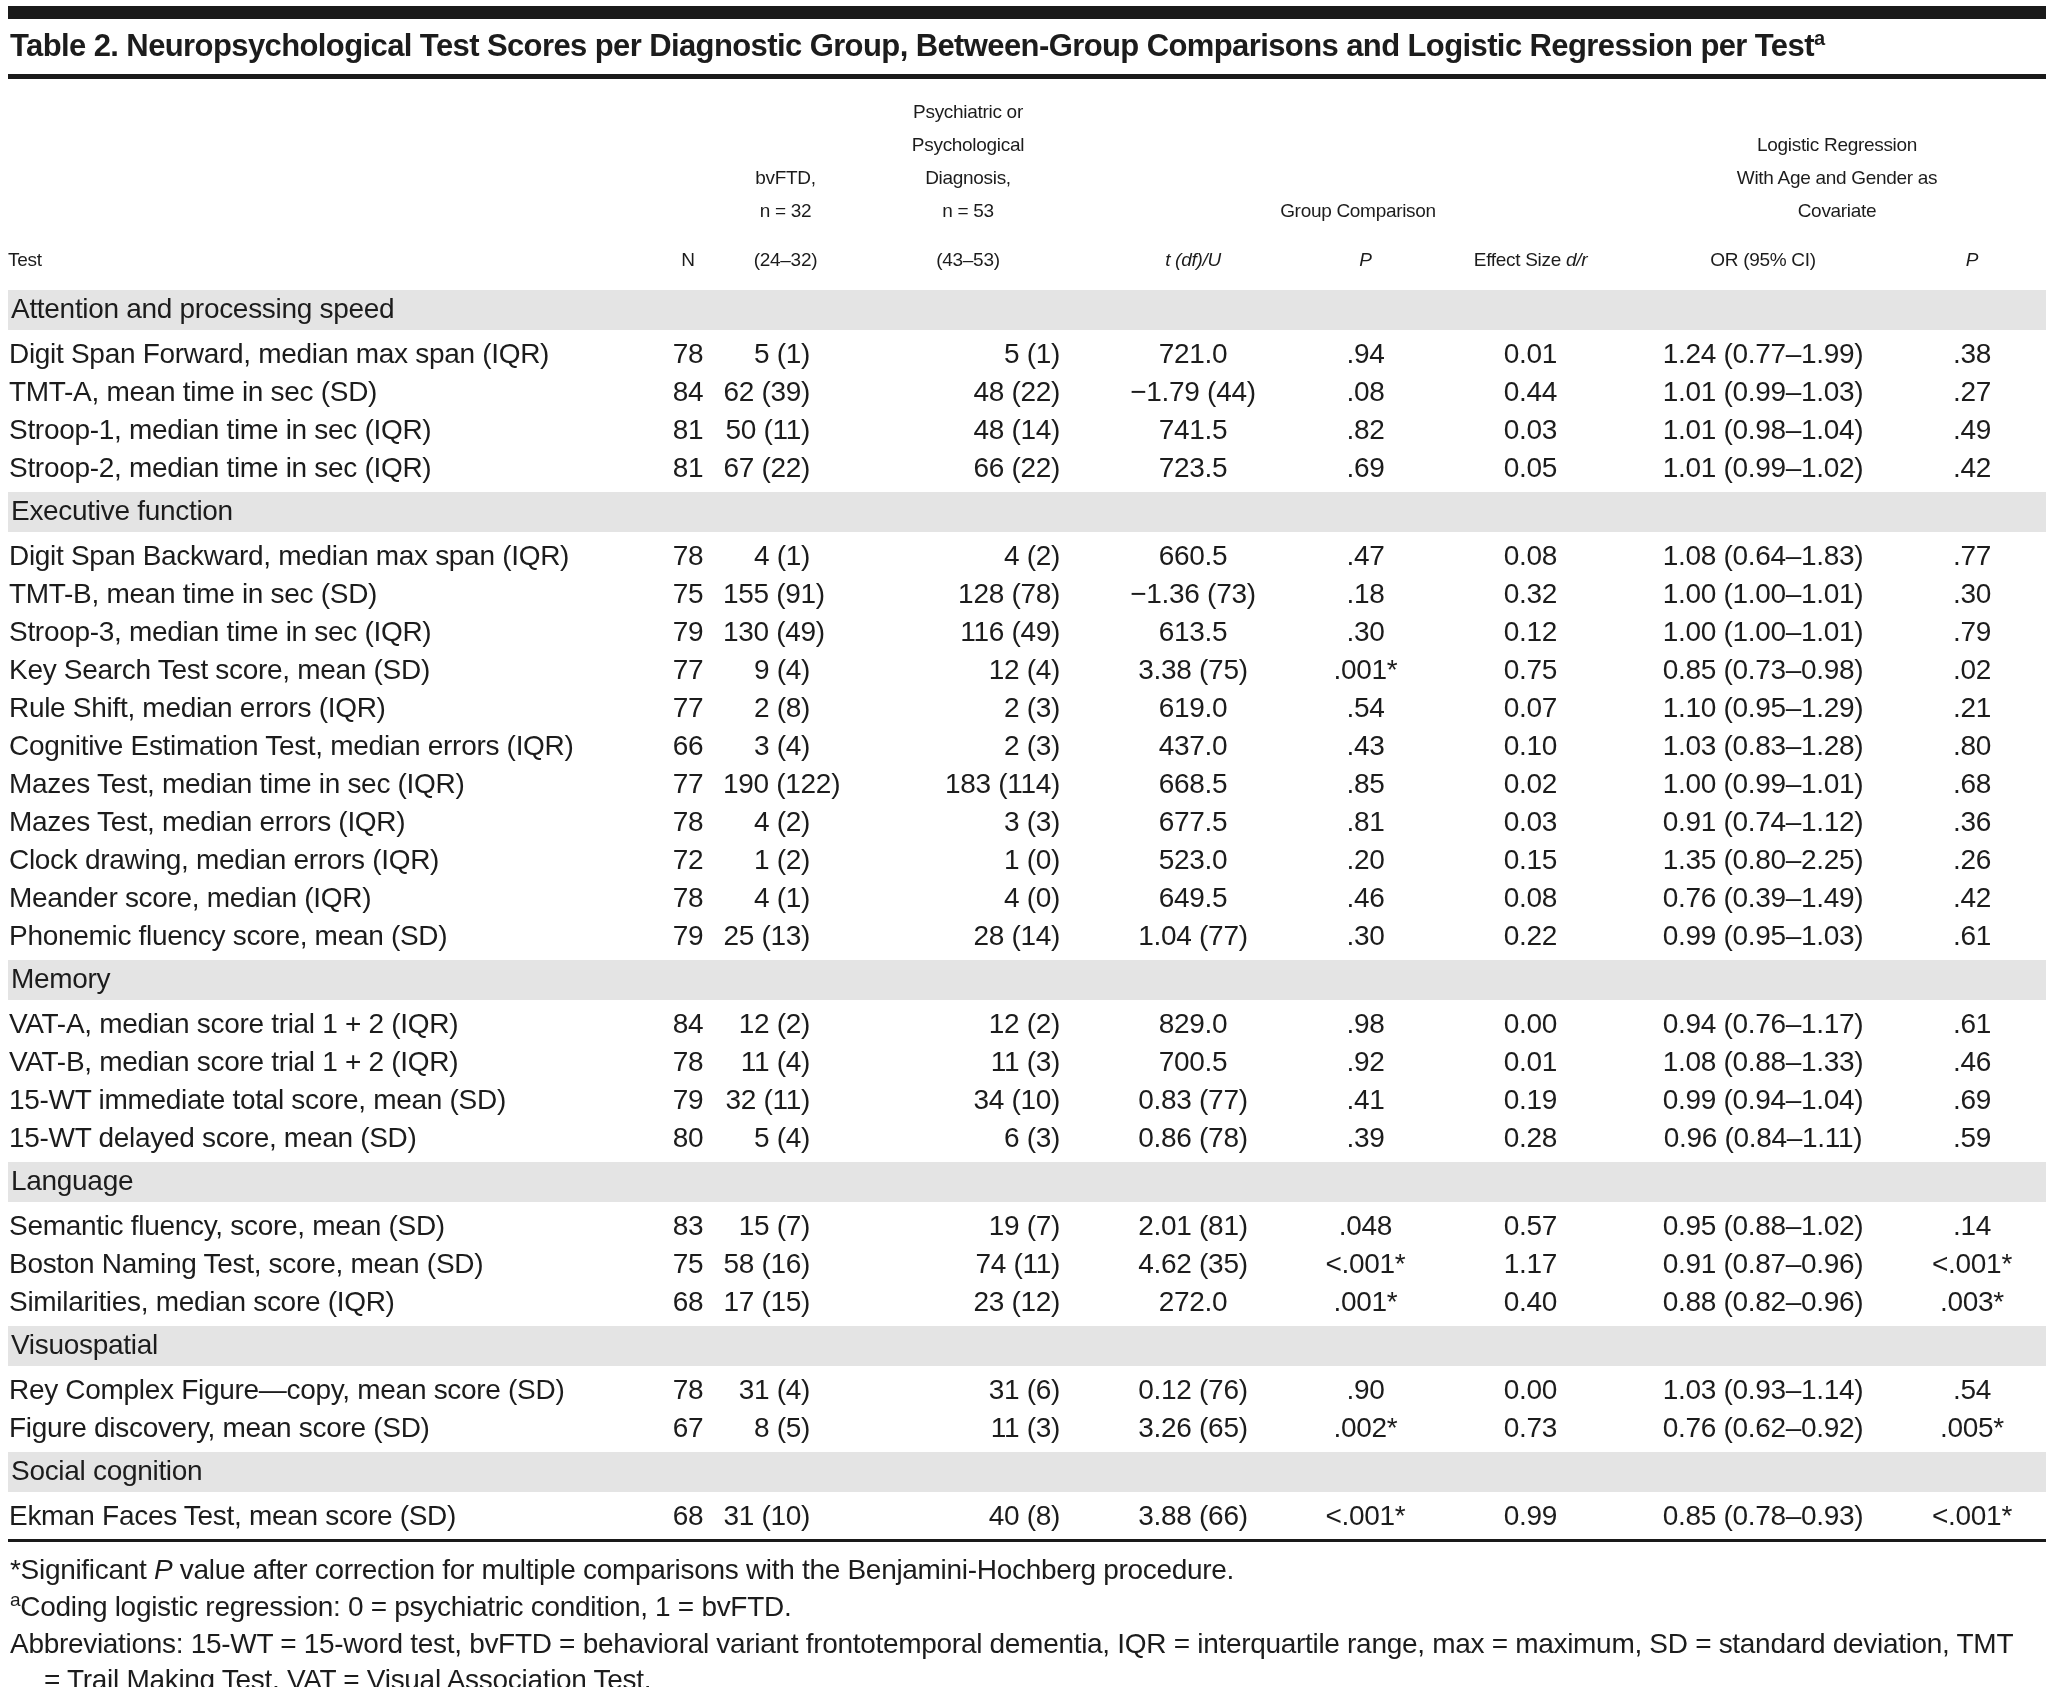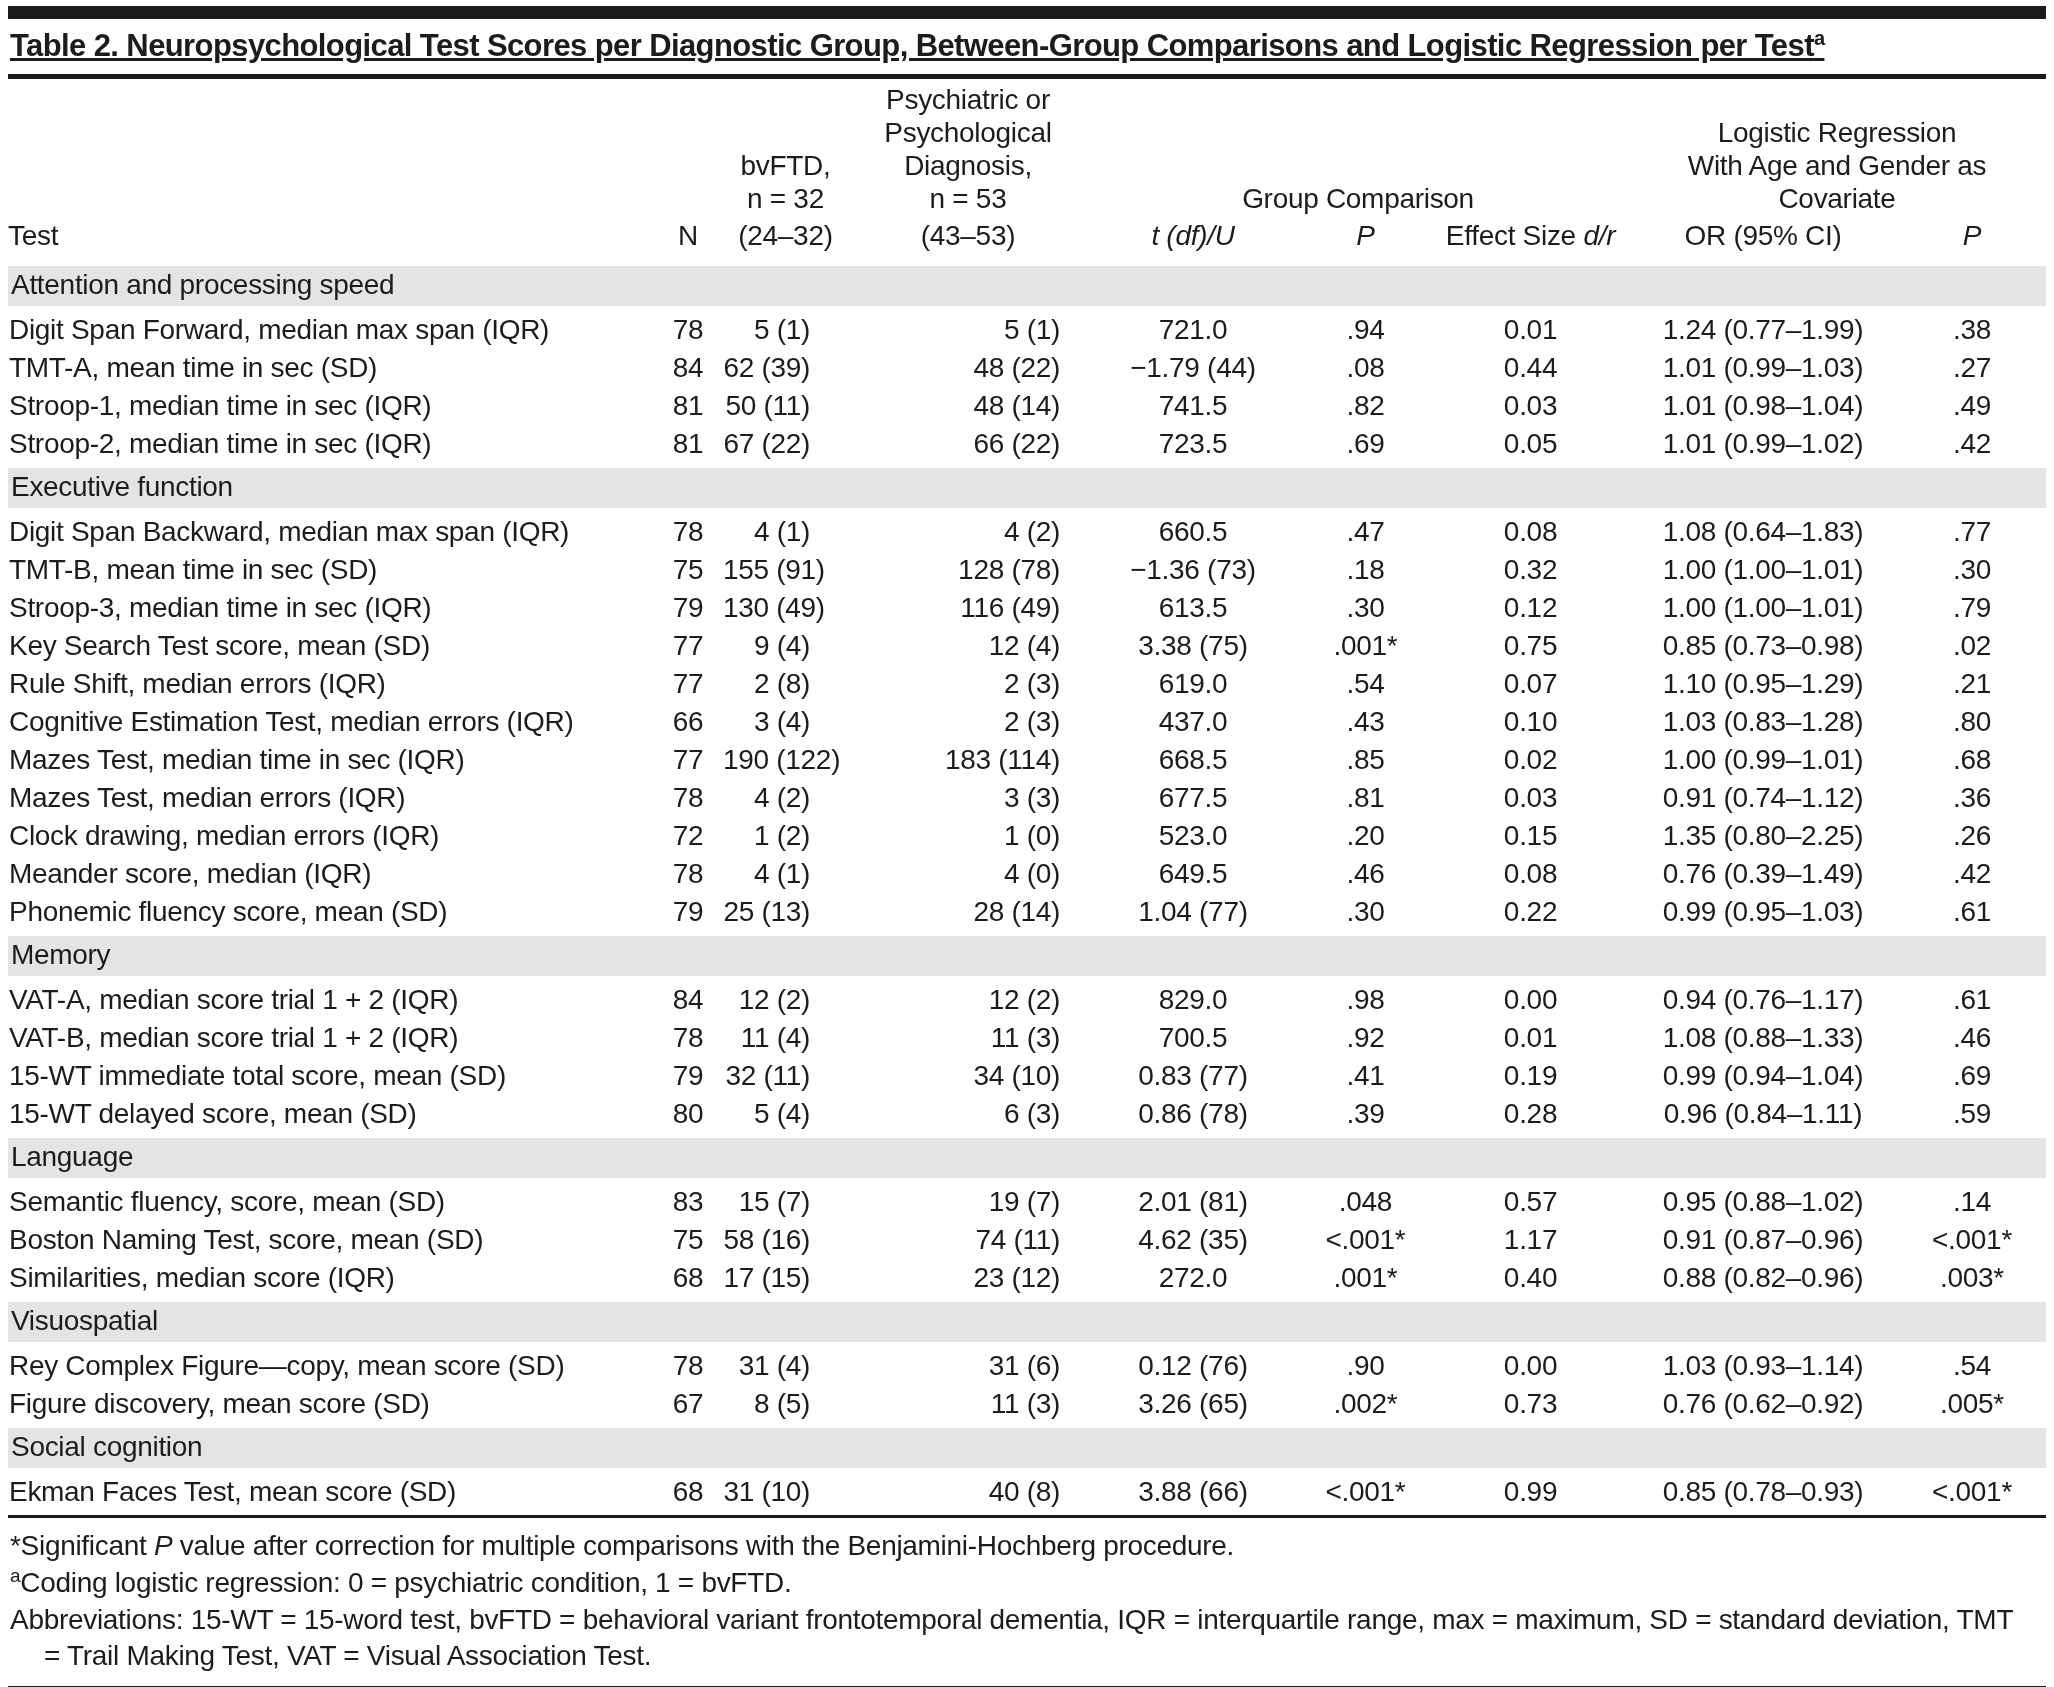--- a/index.html
+++ b/index.html
@@ -9,21 +9,20 @@
     font-family: "Liberation Sans", sans-serif;
     color: #1c1c1c;
     -webkit-font-smoothing: antialiased;
   }
   .page { padding: 6px 8px 0 8px; }
   .topbar { height: 13px; background: #1a1a1a; }
   .title-row {
     padding: 9px 2px 10px 2px;
     font-size: 31px; font-weight: bold; letter-spacing: -0.6px;
     white-space: nowrap;
-    text-decoration: underline;
   }
   .title-row sup { font-size: 20px; vertical-align: super; line-height: 0; }
   .double-rule {
     height: 3px;
     border-top: 2px solid #1a1a1a;
     border-bottom: 3px solid #1a1a1a;
   }
   table.main {
     width: 100%;
     border-collapse: collapse;
@@ -34,23 +33,23 @@
   col.c-bv    { width: 125px; }
   col.c-ps    { width: 240px; }
   col.c-t     { width: 210px; }
   col.c-p1    { width: 135px; }
   col.c-es    { width: 195px; }
   col.c-or    { width: 270px; }
   col.c-p2    { width: 148px; }
 
   thead td {
     vertical-align: bottom;
-    font-size: 28px; letter-spacing: -0.3px;
+    font-size: 19px; letter-spacing: -0.3px;
     line-height: 33px;
-    padding: 4px 0 0 0;
+    padding: 16px 0 0 0;
   }
   thead tr.hrow-b td { padding-bottom: 9px; border-bottom: 3px solid #1a1a1a; }
   .hc { text-align: center; }
   .hl { text-align: left; margin-top: 16px; }
   .stack span { display: block; text-align: center; }
   .it { font-style: italic; }
 
   tbody td {
     font-size: 28px; letter-spacing: -0.3px;
     line-height: 31px;

